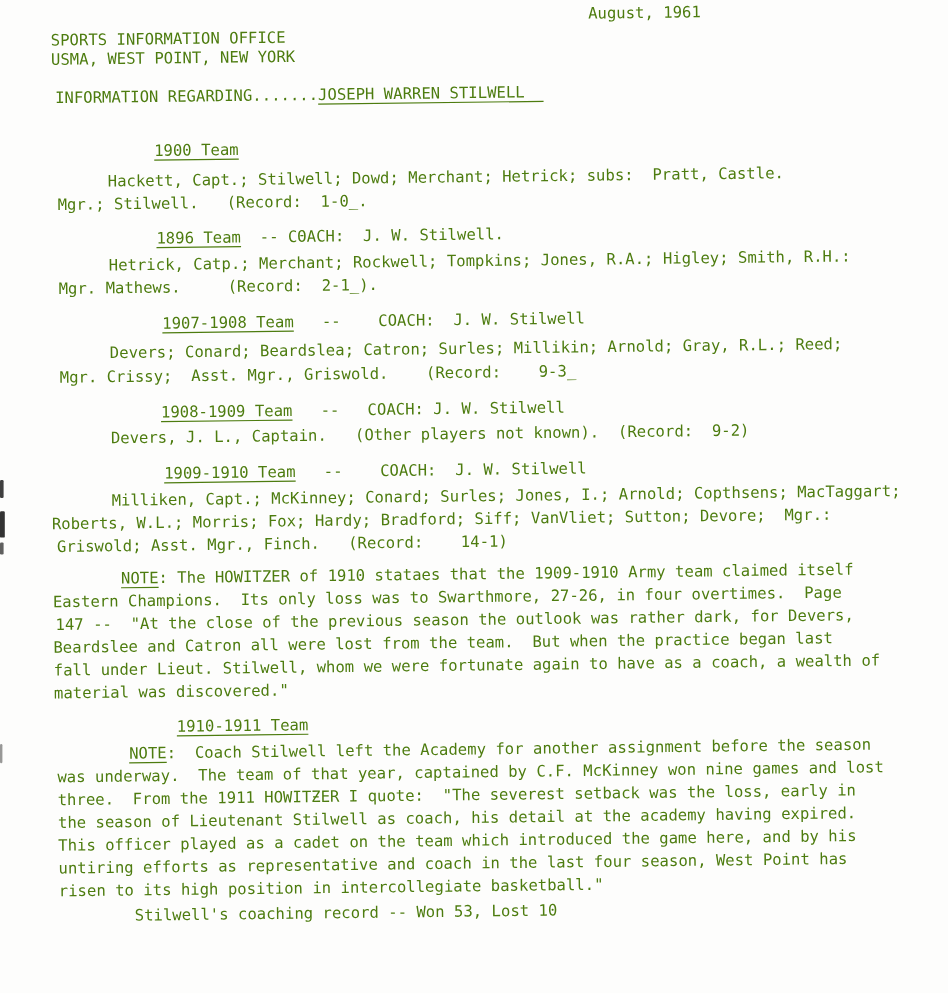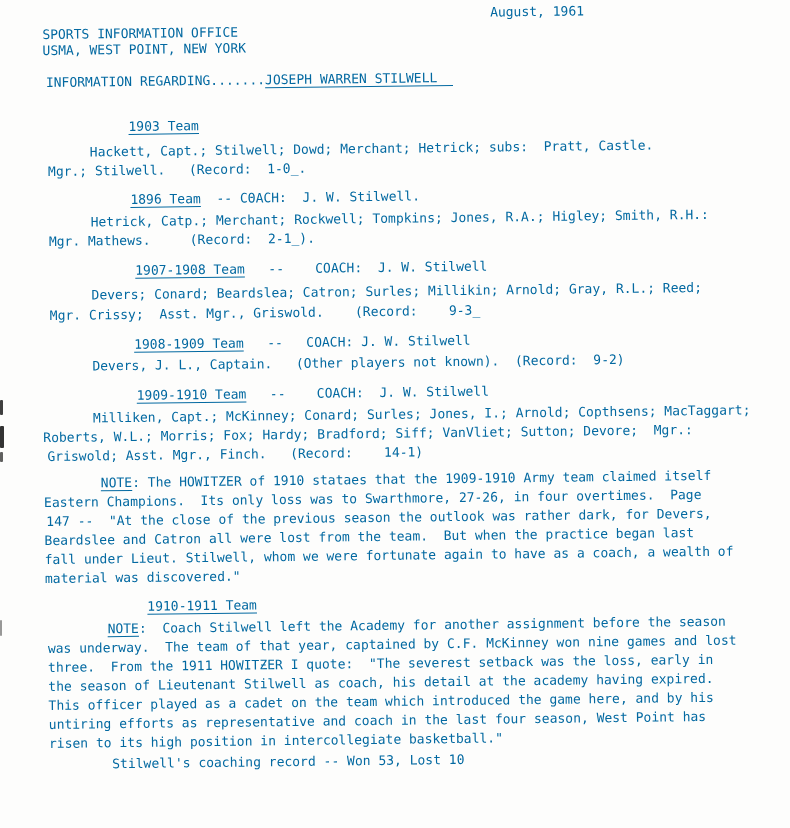--- a/index.html
+++ b/index.html
@@ -10,21 +10,21 @@
   }
   .sheet {
     position: relative;
     width: 790px;
     height: 828px;
     background: #fdfdfc;
     overflow: hidden;
     font-family: "DejaVu Sans Mono", "Liberation Mono", monospace;
     font-size: 13px;
     line-height: 19px;
-    color: #0369a1;
+    color: #4d7c0f;
   }
   .doc {
     position: absolute;
     top: 8px;
     left: 0;
     width: 790px;
     transform: rotate(-0.7deg);
     transform-origin: 40px 0px;
   }
   .line {
@@ -49,21 +49,21 @@
 </style>
 </head>
 <body>
 
 <div class="sheet">
   <div class="doc" id="doc">
       <div class="line" style="margin-top: 0px; padding-left: 490px;"><span>August, 1961</span></div>
       <div class="line" style="margin-top: -2px; padding-left: 42px;"><span>SPORTS INFORMATION OFFICE</span></div>
       <div class="line" style="margin-top: -3px; padding-left: 42px;"><span>USMA, WEST POINT, NEW YORK</span></div>
       <div class="line" style="margin-top: 13px; padding-left: 45px;"><span>INFORMATION REGARDING.......</span><span class="u">JOSEPH WARREN STILWELL  </span></div>
-      <div class="line" style="margin-top: 26px; padding-left: 127px;"><span class="u">1903 Team</span></div>
+      <div class="line" style="margin-top: 26px; padding-left: 127px;"><span class="u">1900 Team</span></div>
       <div class="line" style="margin-top: 6px; padding-left: 88px;"><span>Hackett, Capt.; Stilwell; Dowd; Merchant; Hetrick; subs:  Pratt, Castle.</span></div>
       <div class="line" style="margin-top: 0px; padding-left: 46px;"><span>Mgr.; Stilwell.   (Record:  1-0_.</span></div>
       <div class="line" style="margin-top: 10px; padding-left: 128px;"><span class="u">1896 Team</span><span>  -- CΘACH:  J. W. Stilwell.</span></div>
       <div class="line" style="margin-top: 3px; padding-left: 88px;"><span>Hetrick, Catp.; Merchant; Rockwell; Tompkins; Jones, R.A.; Higley; Smith, R.H.:</span></div>
       <div class="line" style="margin-top: 0px; padding-left: 46px;"><span>Mgr. Mathews.     (Record:  2-1_).</span></div>
       <div class="line" style="margin-top: 11px; padding-left: 132px;"><span class="u">1907-1908 Team</span><span>   --    COACH:  J. W. Stilwell</span></div>
       <div class="line" style="margin-top: 5px; padding-left: 88px;"><span>Devers; Conard; Beardslea; Catron; Surles; Millikin; Arnold; Gray, R.L.; Reed;</span></div>
       <div class="line" style="margin-top: 1px; padding-left: 46px;"><span>Mgr. Crissy;  Asst. Mgr., Griswold.    (Record:    9-3_</span></div>
       <div class="line" style="margin-top: 11px; padding-left: 130px;"><span class="u">1908-1909 Team</span><span>   --   COACH: J. W. Stilwell</span></div>
       <div class="line" style="margin-top: 2px; padding-left: 88px;"><span>Devers, J. L., Captain.   (Other players not known).  (Record:  9-2)</span></div>

